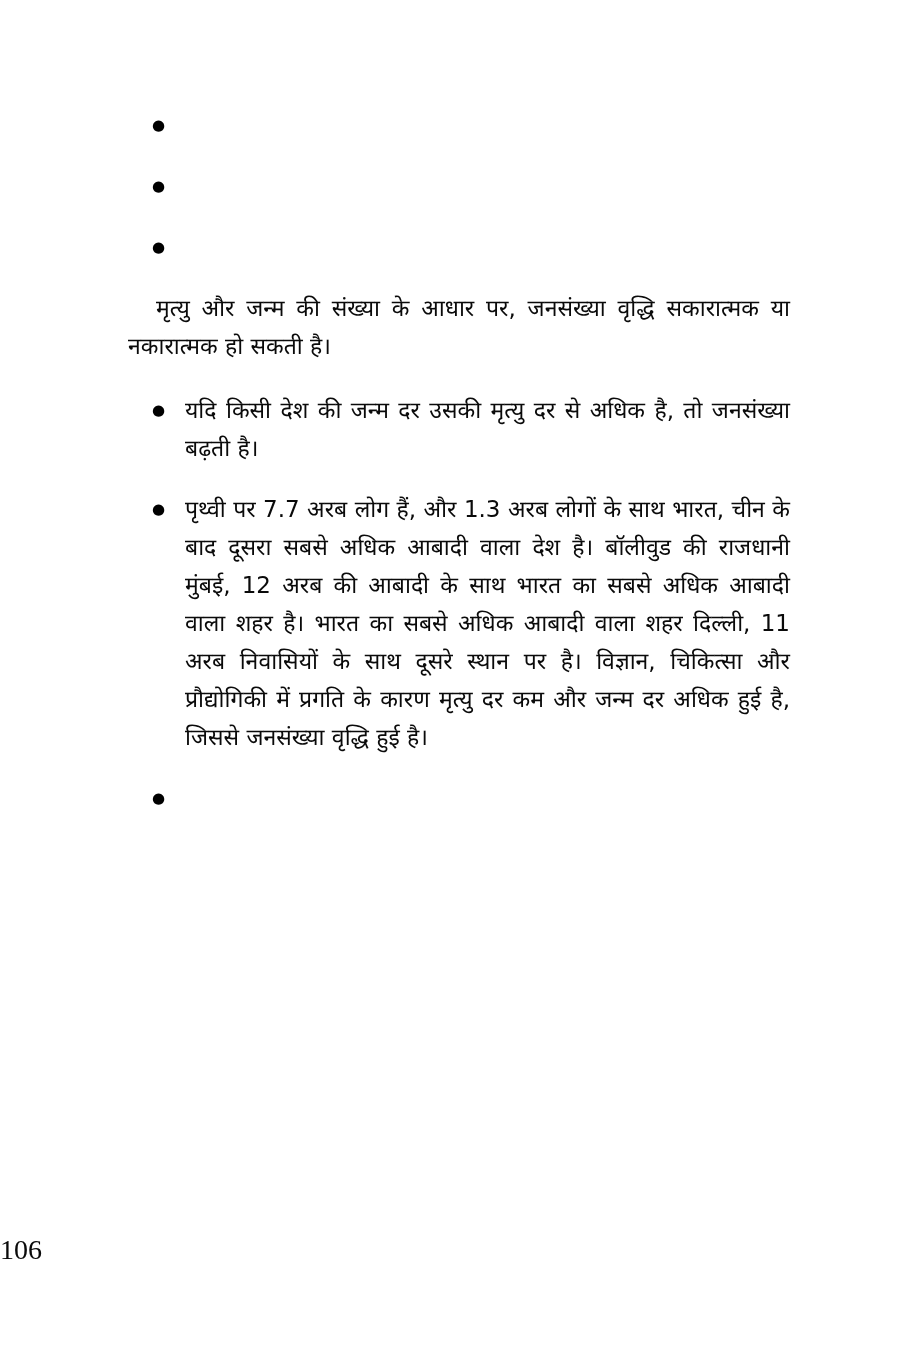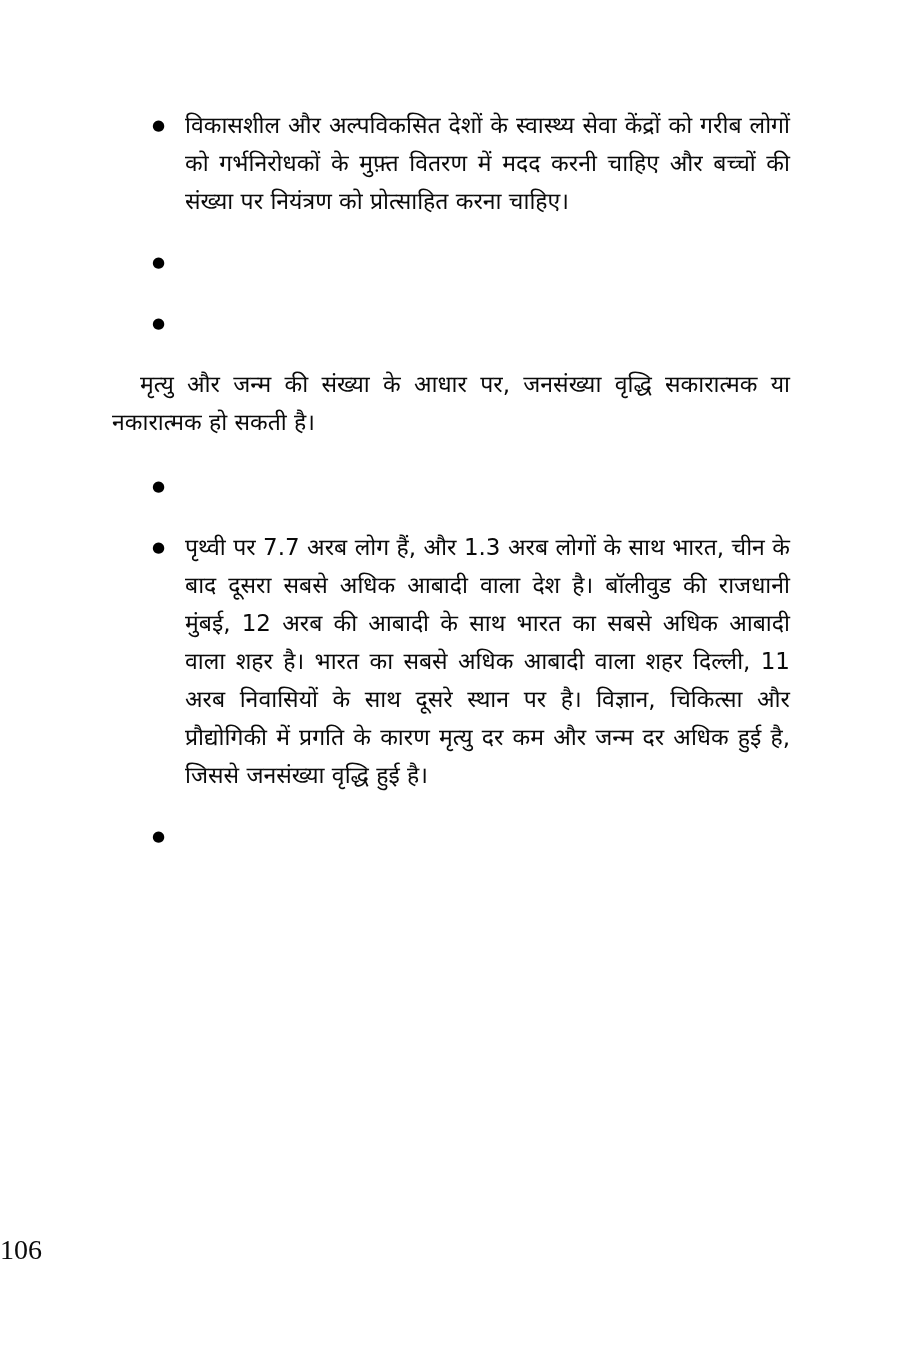--- a/index.html
+++ b/index.html
@@ -44,21 +44,21 @@
     font-size: 15px;
     line-height: 38px;
     color: #000;
   }
   .bullet-text {
     flex: 1;
     text-align: justify;
     text-justify: inter-word;
   }
   p.para {
-    margin: 0 0 26px 0;
+    margin: 0 0 26px 16px;
     text-align: justify;
     text-justify: inter-word;
     text-indent: 28px;
   }
   .page-number {
     position: absolute;
     top: 1234px;
     left: 0;
     width: 100%;
     text-align: left;
@@ -69,35 +69,35 @@
 </style>
 </head>
 <body>
 
 <div class="page">
   <div class="content">
 
     <ul class="bullet-list">
       <li class="bullet-item">
         <span class="bullet">●</span>
-        <span class="bullet-text">विकासशील और अल्पविकसित देशों के स्वास्थ्य सेवा केंद्रों को गरीब लोगों को गर्भनिरोधकों के मुफ़्त वितरण में मदद करनी चाहिए और बच्चों की संख्या पर नियंत्रण को प्रोत्साहित करना चाहिए।</span>
       </li>
       <li class="bullet-item">
         <span class="bullet">●</span>
       </li>
       <li class="bullet-item">
         <span class="bullet">●</span>
       </li>
     </ul>
 
     <p class="para">मृत्यु और जन्म की संख्या के आधार पर, जनसंख्या वृद्धि सकारात्मक या नकारात्मक हो सकती है।</p>
 
     <ul class="bullet-list">
       <li class="bullet-item">
         <span class="bullet">●</span>
+        <span class="bullet-text">यदि किसी देश की जन्म दर उसकी मृत्यु दर से अधिक है, तो जनसंख्या बढ़ती है।</span>
       </li>
       <li class="bullet-item">
         <span class="bullet">●</span>
         <span class="bullet-text">पृथ्वी पर 7.7 अरब लोग हैं, और 1.3 अरब लोगों के साथ भारत, चीन के बाद दूसरा सबसे अधिक आबादी वाला देश है। बॉलीवुड की राजधानी मुंबई, 12 अरब की आबादी के साथ भारत का सबसे अधिक आबादी वाला शहर है। भारत का सबसे अधिक आबादी वाला शहर दिल्ली, 11 अरब निवासियों के साथ दूसरे स्थान पर है। विज्ञान, चिकित्सा और प्रौद्योगिकी में प्रगति के कारण मृत्यु दर कम और जन्म दर अधिक हुई है, जिससे जनसंख्या वृद्धि हुई है।</span>
       </li>
       <li class="bullet-item">
         <span class="bullet">●</span>
       </li>
     </ul>
 

